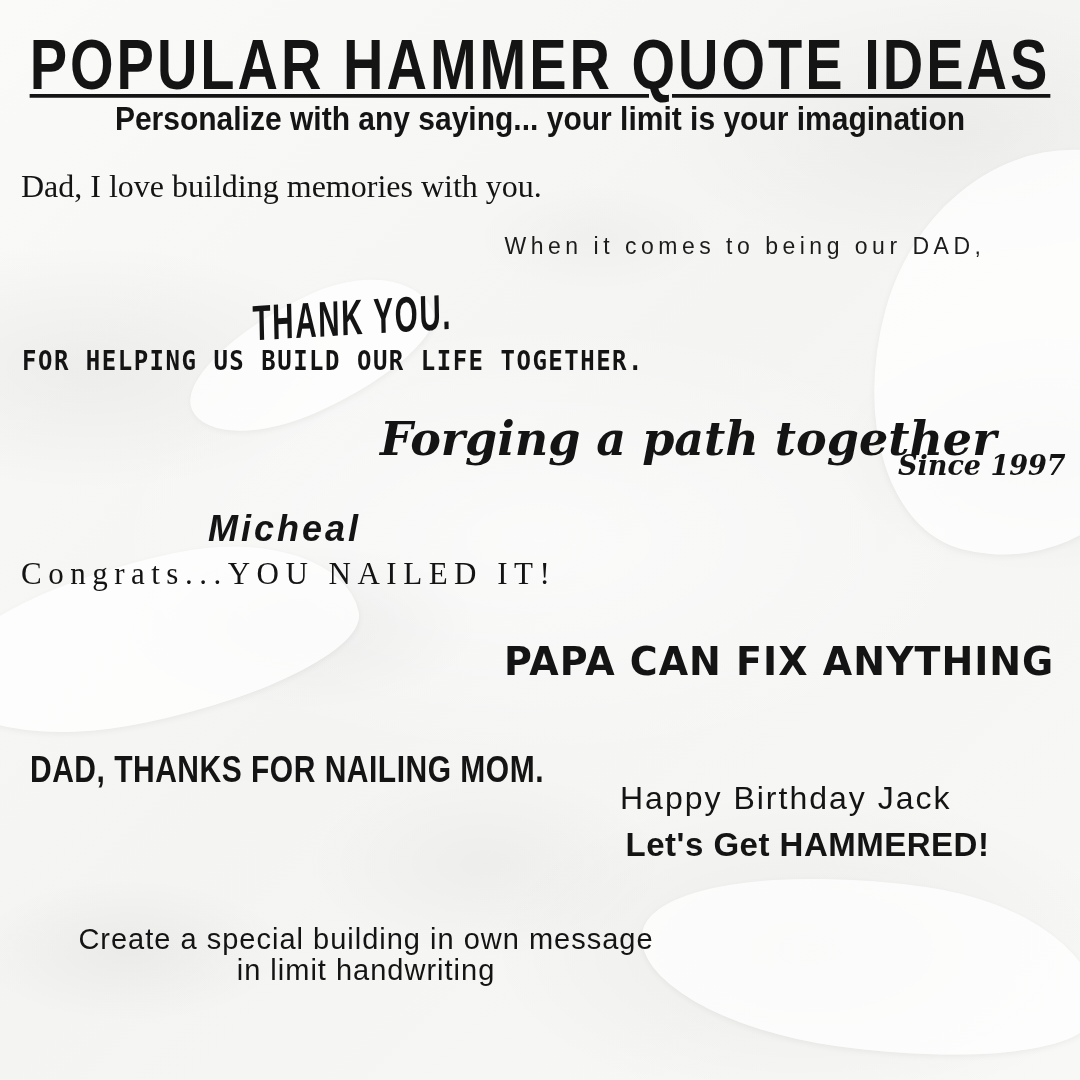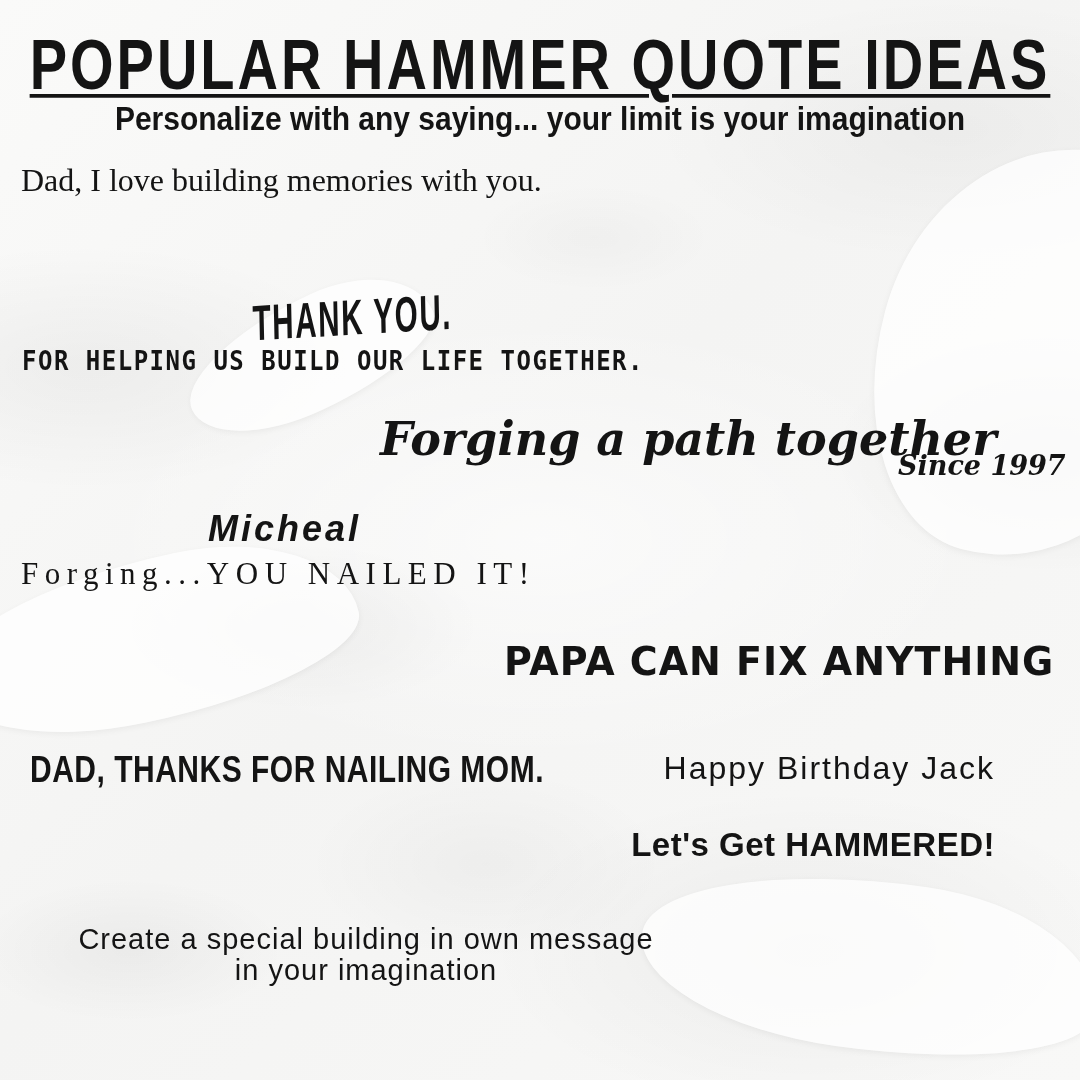--- a/index.html
+++ b/index.html
@@ -66,21 +66,21 @@
     left: 0;
     width: 1080px;
     text-align: center;
     font-weight: 700;
     font-size: 30px;
     letter-spacing: 0px;
     transform: scaleY(1.08);
     transform-origin: top center;
   }
   .q-memories {
-    top: 162px;
+    top: 168px;
     left: 21px;
     font-family: "Liberation Serif", serif;
     font-size: 32px;
   }
   .q-nailed {
     top: 234px;
     left: 460px;
     width: 570px;
     text-align: center;
     font-size: 23px;
@@ -154,32 +154,32 @@
     top: 750px;
     left: 30px;
     font-weight: 700;
     font-size: 30px;
     letter-spacing: 0.5px;
     transform: scaleY(1.2);
     transform-origin: top left;
     text-transform: uppercase;
   }
   .q-birthday {
-    top: 750px;
+    top: 780px;
     left: 620px;
     width: 375px;
-    text-align: right;
+    text-align: left;
     font-size: 32px;
     letter-spacing: 2px;
   }
   .q-hammered {
     top: 826px;
     left: 620px;
     width: 375px;
-    text-align: right;
+    text-align: center;
     font-weight: 700;
     font-size: 33px;
     letter-spacing: 0.5px;
   }
   .q-handwriting {
     top: 924px;
     left: 20px;
     width: 692px;
     text-align: center;
     font-size: 29px;
@@ -199,40 +199,41 @@
     <div class="stroke s4"></div>
   </div>
 
   <div class="txt title">POPULAR HAMMER QUOTE IDEAS</div>
 
   <div class="txt subtitle">Personalize with any saying... your limit is your imagination</div>
 
   <div class="txt q-memories">Dad, I love building memories with you.</div>
 
   <div class="txt q-nailed">
+    <div>When it comes to being our DAD,</div>
   </div>
 
   <div class="txt q-thankyou">THANK YOU.</div>
 
   <div class="txt q-buildlife">FOR HELPING US BUILD OUR LIFE TOGETHER.</div>
 
   <div class="txt q-forging">Forging a path together</div>
 
   <div class="txt q-since">Since 1997</div>
 
   <div class="txt q-name">Micheal</div>
 
-  <div class="txt q-congrats">Forging...YOU NAILED IT!</div>
+  <div class="txt q-congrats">Congrats...YOU NAILED IT!</div>
 
   <div class="txt q-papafix">PAPA CAN FIX ANYTHING</div>
 
   <div class="txt q-nailingmom">DAD, THANKS FOR NAILING MOM.</div>
 
   <div class="txt q-birthday">Happy Birthday Jack</div>
 
   <div class="txt q-hammered">Let's Get HAMMERED!</div>
 
   <div class="txt q-handwriting">
     <div>Create a special building in own message</div>
-    <div>in your imagination</div>
+    <div>in limit handwriting</div>
   </div>
 
 </div>
 
 </body></html>

